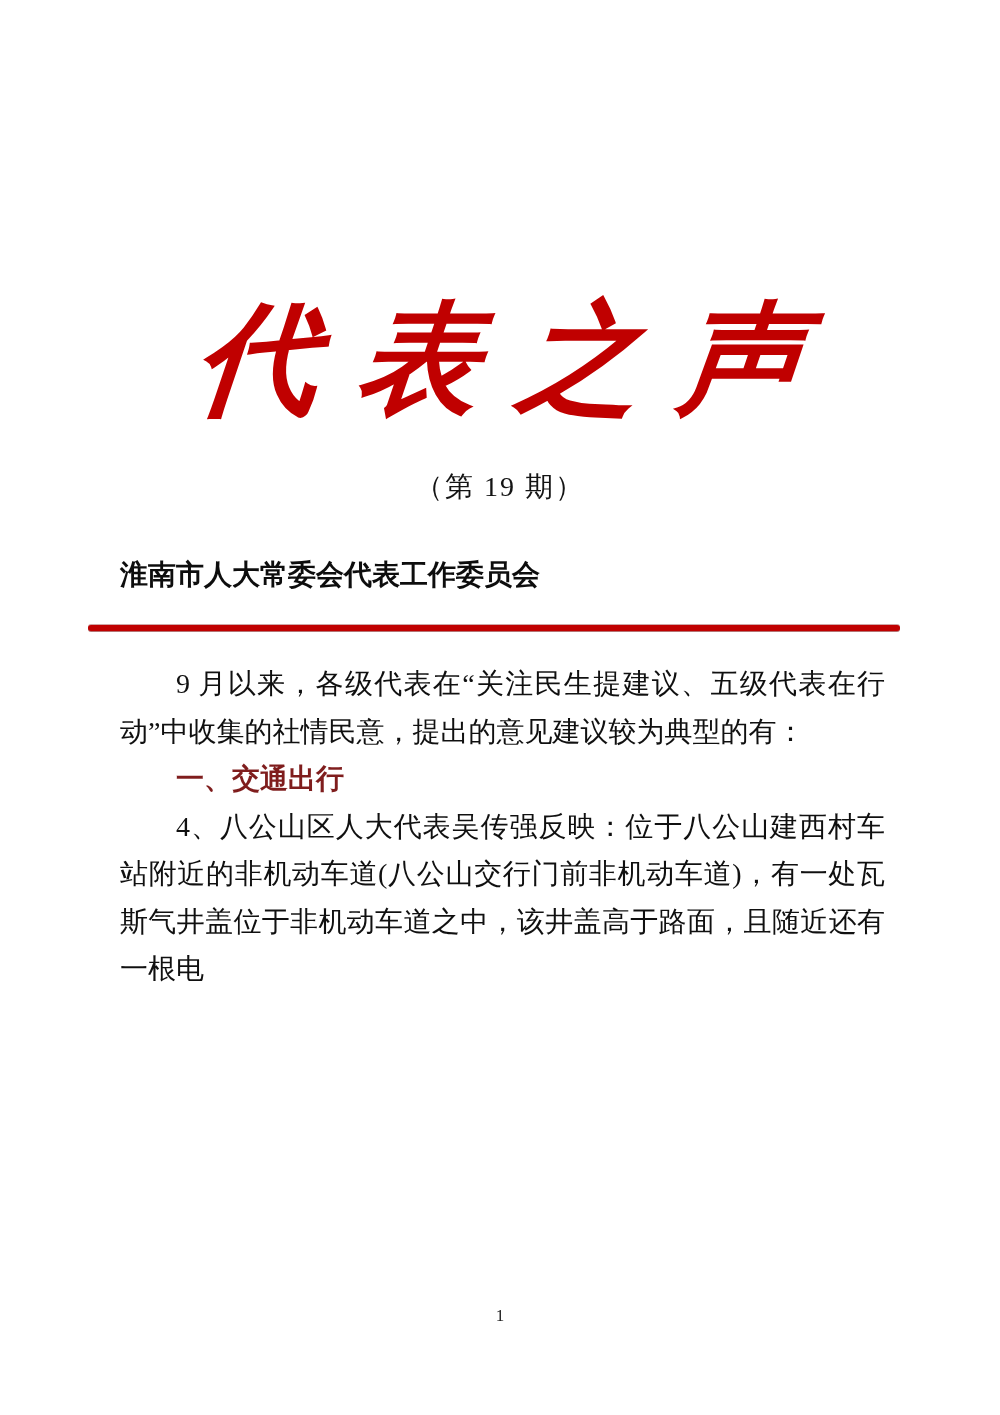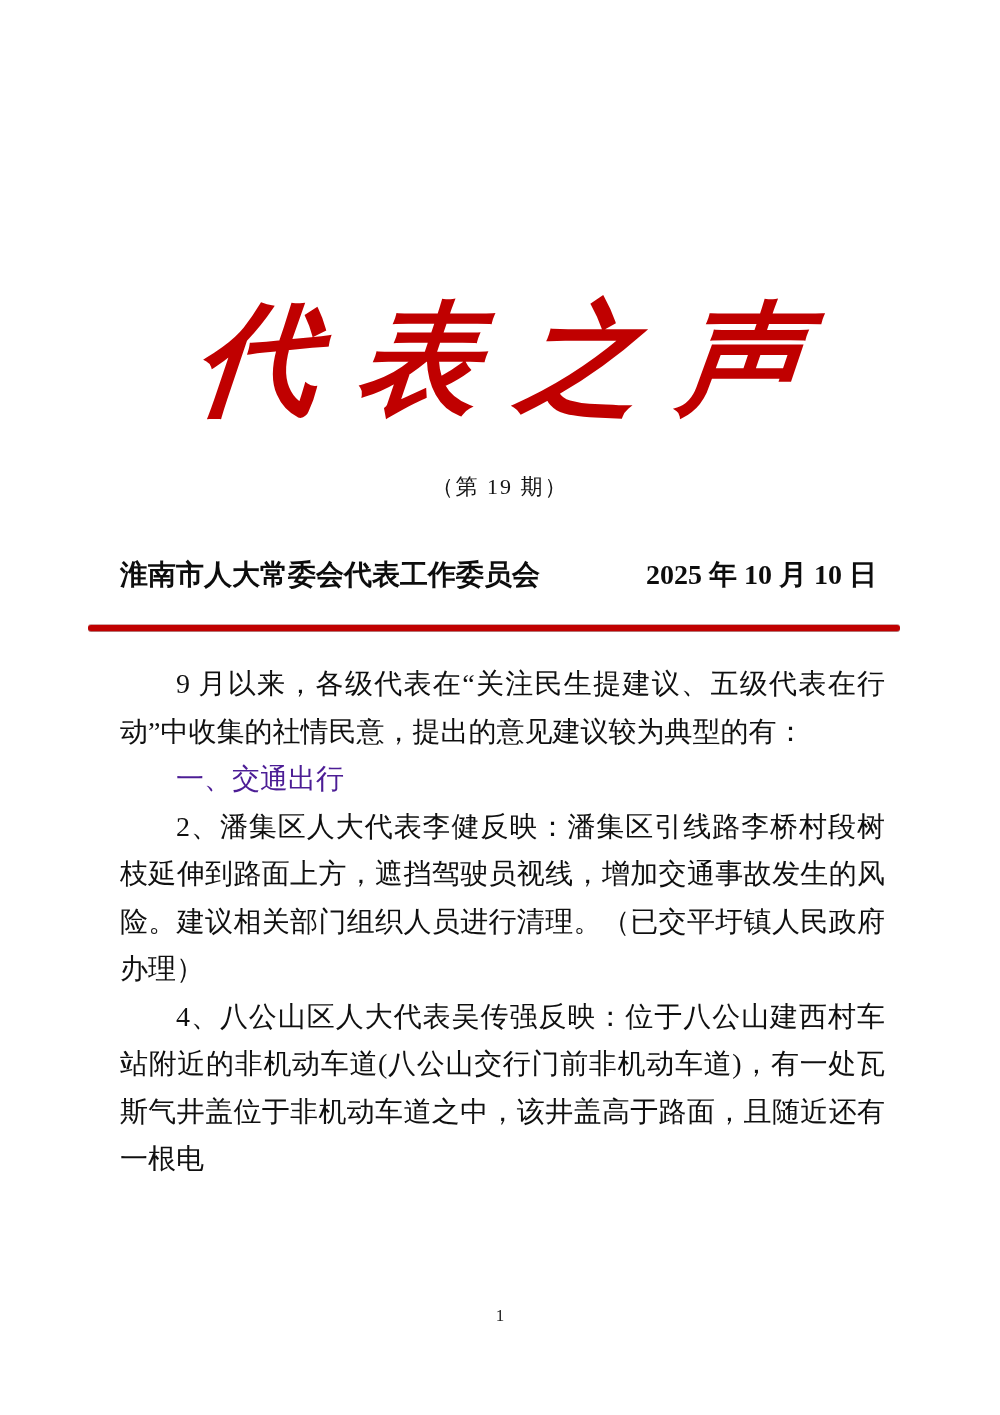--- a/index.html
+++ b/index.html
@@ -33,30 +33,29 @@
     color: var(--accent, #c00000);
     letter-spacing: 0.32em;
     margin-right: -0.32em; 
     transform: skewX(-5deg);
     white-space: nowrap;
   }
 
   .issue-line {
     margin-top: 46px;
     text-align: center;
-    font-size: 22px;
+    font-size: 28px;
     line-height: 34px;
     color: #141414;
     letter-spacing: 2px;
   }
 
   
   .info-row {
     display: flex;
-    justify-content: space-between;
     align-items: baseline;
     margin: 54px 123px 16px 120px;
     font-weight: 700;
     font-size: 28px;
     line-height: 34px;
     color: #0d0d0d;
     white-space: nowrap;
   }
 
   .red-rule {
@@ -79,22 +78,22 @@
     text-justify: inter-character;
     color: #101010;
   }
 
   .para {
     text-indent: 2em;
   }
 
   .para.heading {
     font-family: "Liberation Sans", "DejaVu Sans", sans-serif;
-    font-weight: 400;
-    color: #4c1d95;
+    font-weight: 700;
+    color: #7f1d1d;
   }
 
   
   .page-footer {
     position: absolute;
     left: 0;
     right: 0;
     top: 1305px;
     text-align: center;
     font-size: 17px;
@@ -108,29 +107,27 @@
 
 <div class="page">
 
   <header class="masthead">
     <span class="masthead-title">代表之声</span>
     <div class="issue-line">（第 19 期）</div>
   </header>
 
   <div class="info-row">
     <span>淮南市人大常委会代表工作委员会</span>
-    <span>2025 年 10 月 10 日</span>
   </div>
 
   <div class="red-rule"></div>
 
   <main class="body-text">
     <p class="para">9 月以来，各级代表在“关注民生提建议、五级代表在行动”中收集的社情民意，提出的意见建议较为典型的有：</p>
     <p class="para heading">一、交通出行</p>
-    <p class="para">2、潘集区人大代表李健反映：潘集区引线路李桥村段树枝延伸到路面上方，遮挡驾驶员视线，增加交通事故发生的风险。建议相关部门组织人员进行清理。（已交平圩镇人民政府办理）</p>
     <p class="para">4、八公山区人大代表吴传强反映：位于八公山建西村车站附近的非机动车道(八公山交行门前非机动车道)，有一处瓦斯气井盖位于非机动车道之中，该井盖高于路面，且随近还有一根电</p>
   </main>
 
   <footer class="page-footer">
     <span>1</span>
   </footer>
 
 </div>
 
 </body></html>

